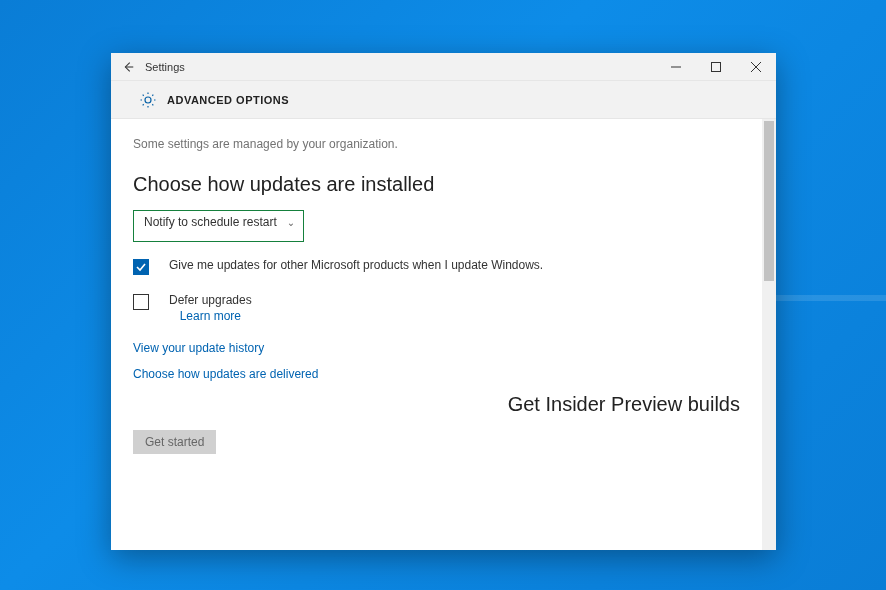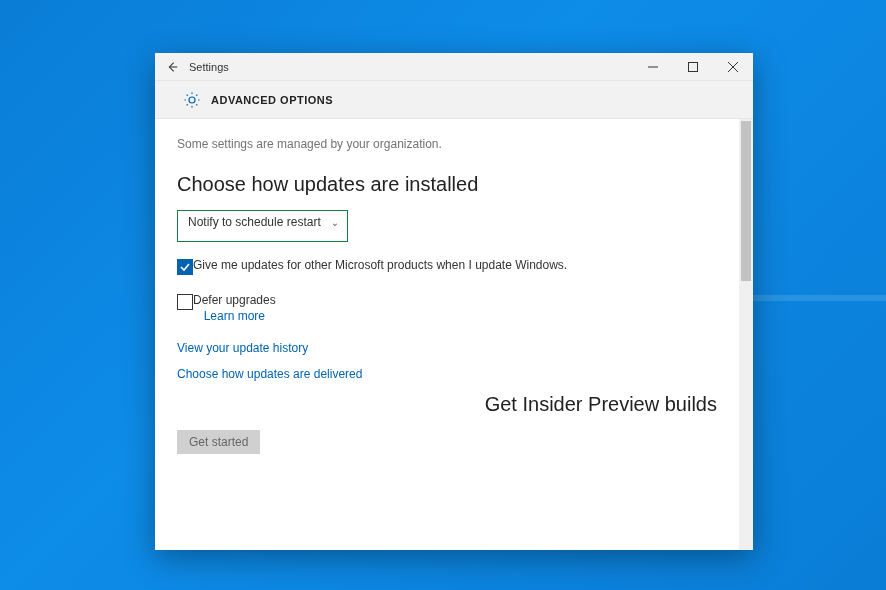--- a/index.html
+++ b/index.html
@@ -23,26 +23,25 @@
     .win-logo span {
       position: absolute;
       background: #fff;
     }
     .win-logo .v { width: 6px; height: 100%; left: 50%; }
     .win-logo .h { height: 6px; width: 100%; top: 50%; }
 
     .window {
       position: absolute;
       left: 111px; top: 53px;
-      width: 598px; height: 497px;
+      width: 665px; height: 497px;
       background: #fff;
       box-shadow: 0 8px 30px rgba(0,0,0,0.35);
       display: flex;
       flex-direction: column;
-      margin-left: 44px;
     }
 
     
     .titlebar {
       height: 28px;
       display: flex;
       align-items: center;
       background: #f2f2f2;
       border-bottom: 1px solid #e6e6e6;
       font-size: 11px;
@@ -143,21 +142,21 @@
       font-size: 12px;
       color: #333;
       line-height: 1.4;
       margin-bottom: 18px;
       max-width: 590px;
     }
 
     .checkbox-row {
       display: flex;
       align-items: flex-start;
-      gap: 0;
+      gap: 20px;
       margin-bottom: 18px;
       font-size: 12px;
     }
     .checkbox-box {
       width: 16px; height: 16px;
       border: 1px solid #333;
       display: flex; align-items: center; justify-content: center;
       flex-shrink: 0;
       margin-top: 1px;
     }

